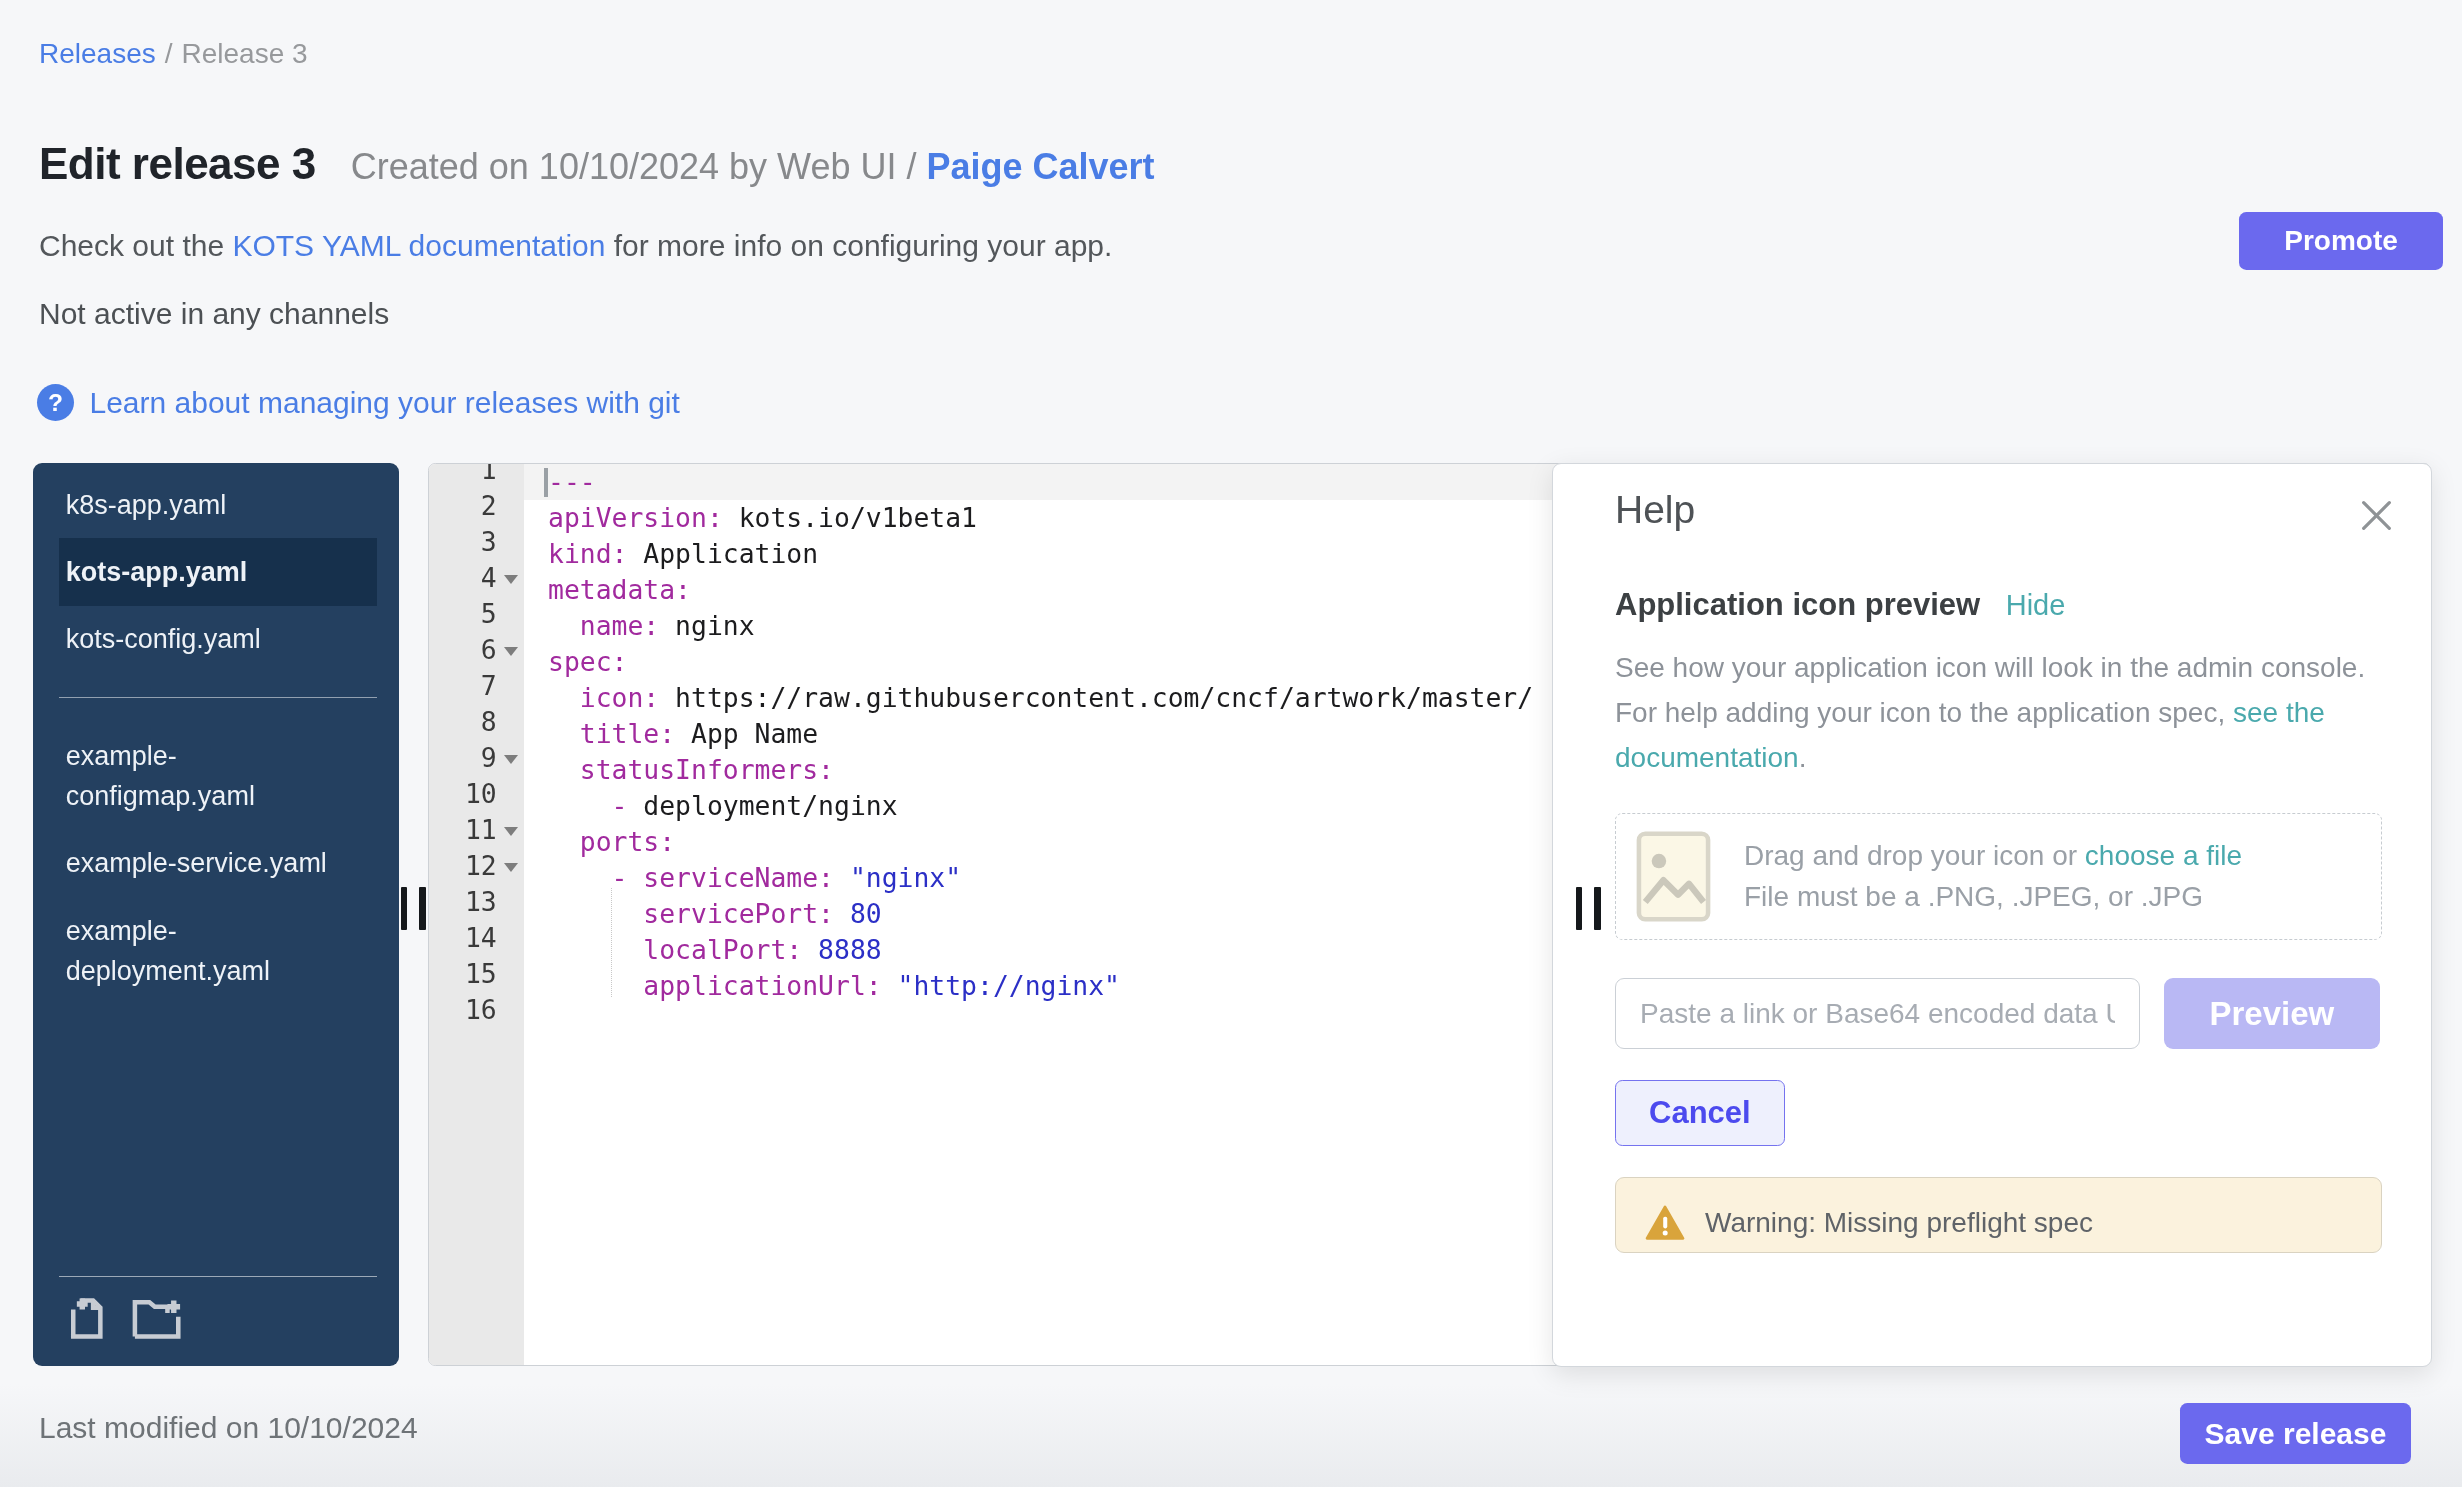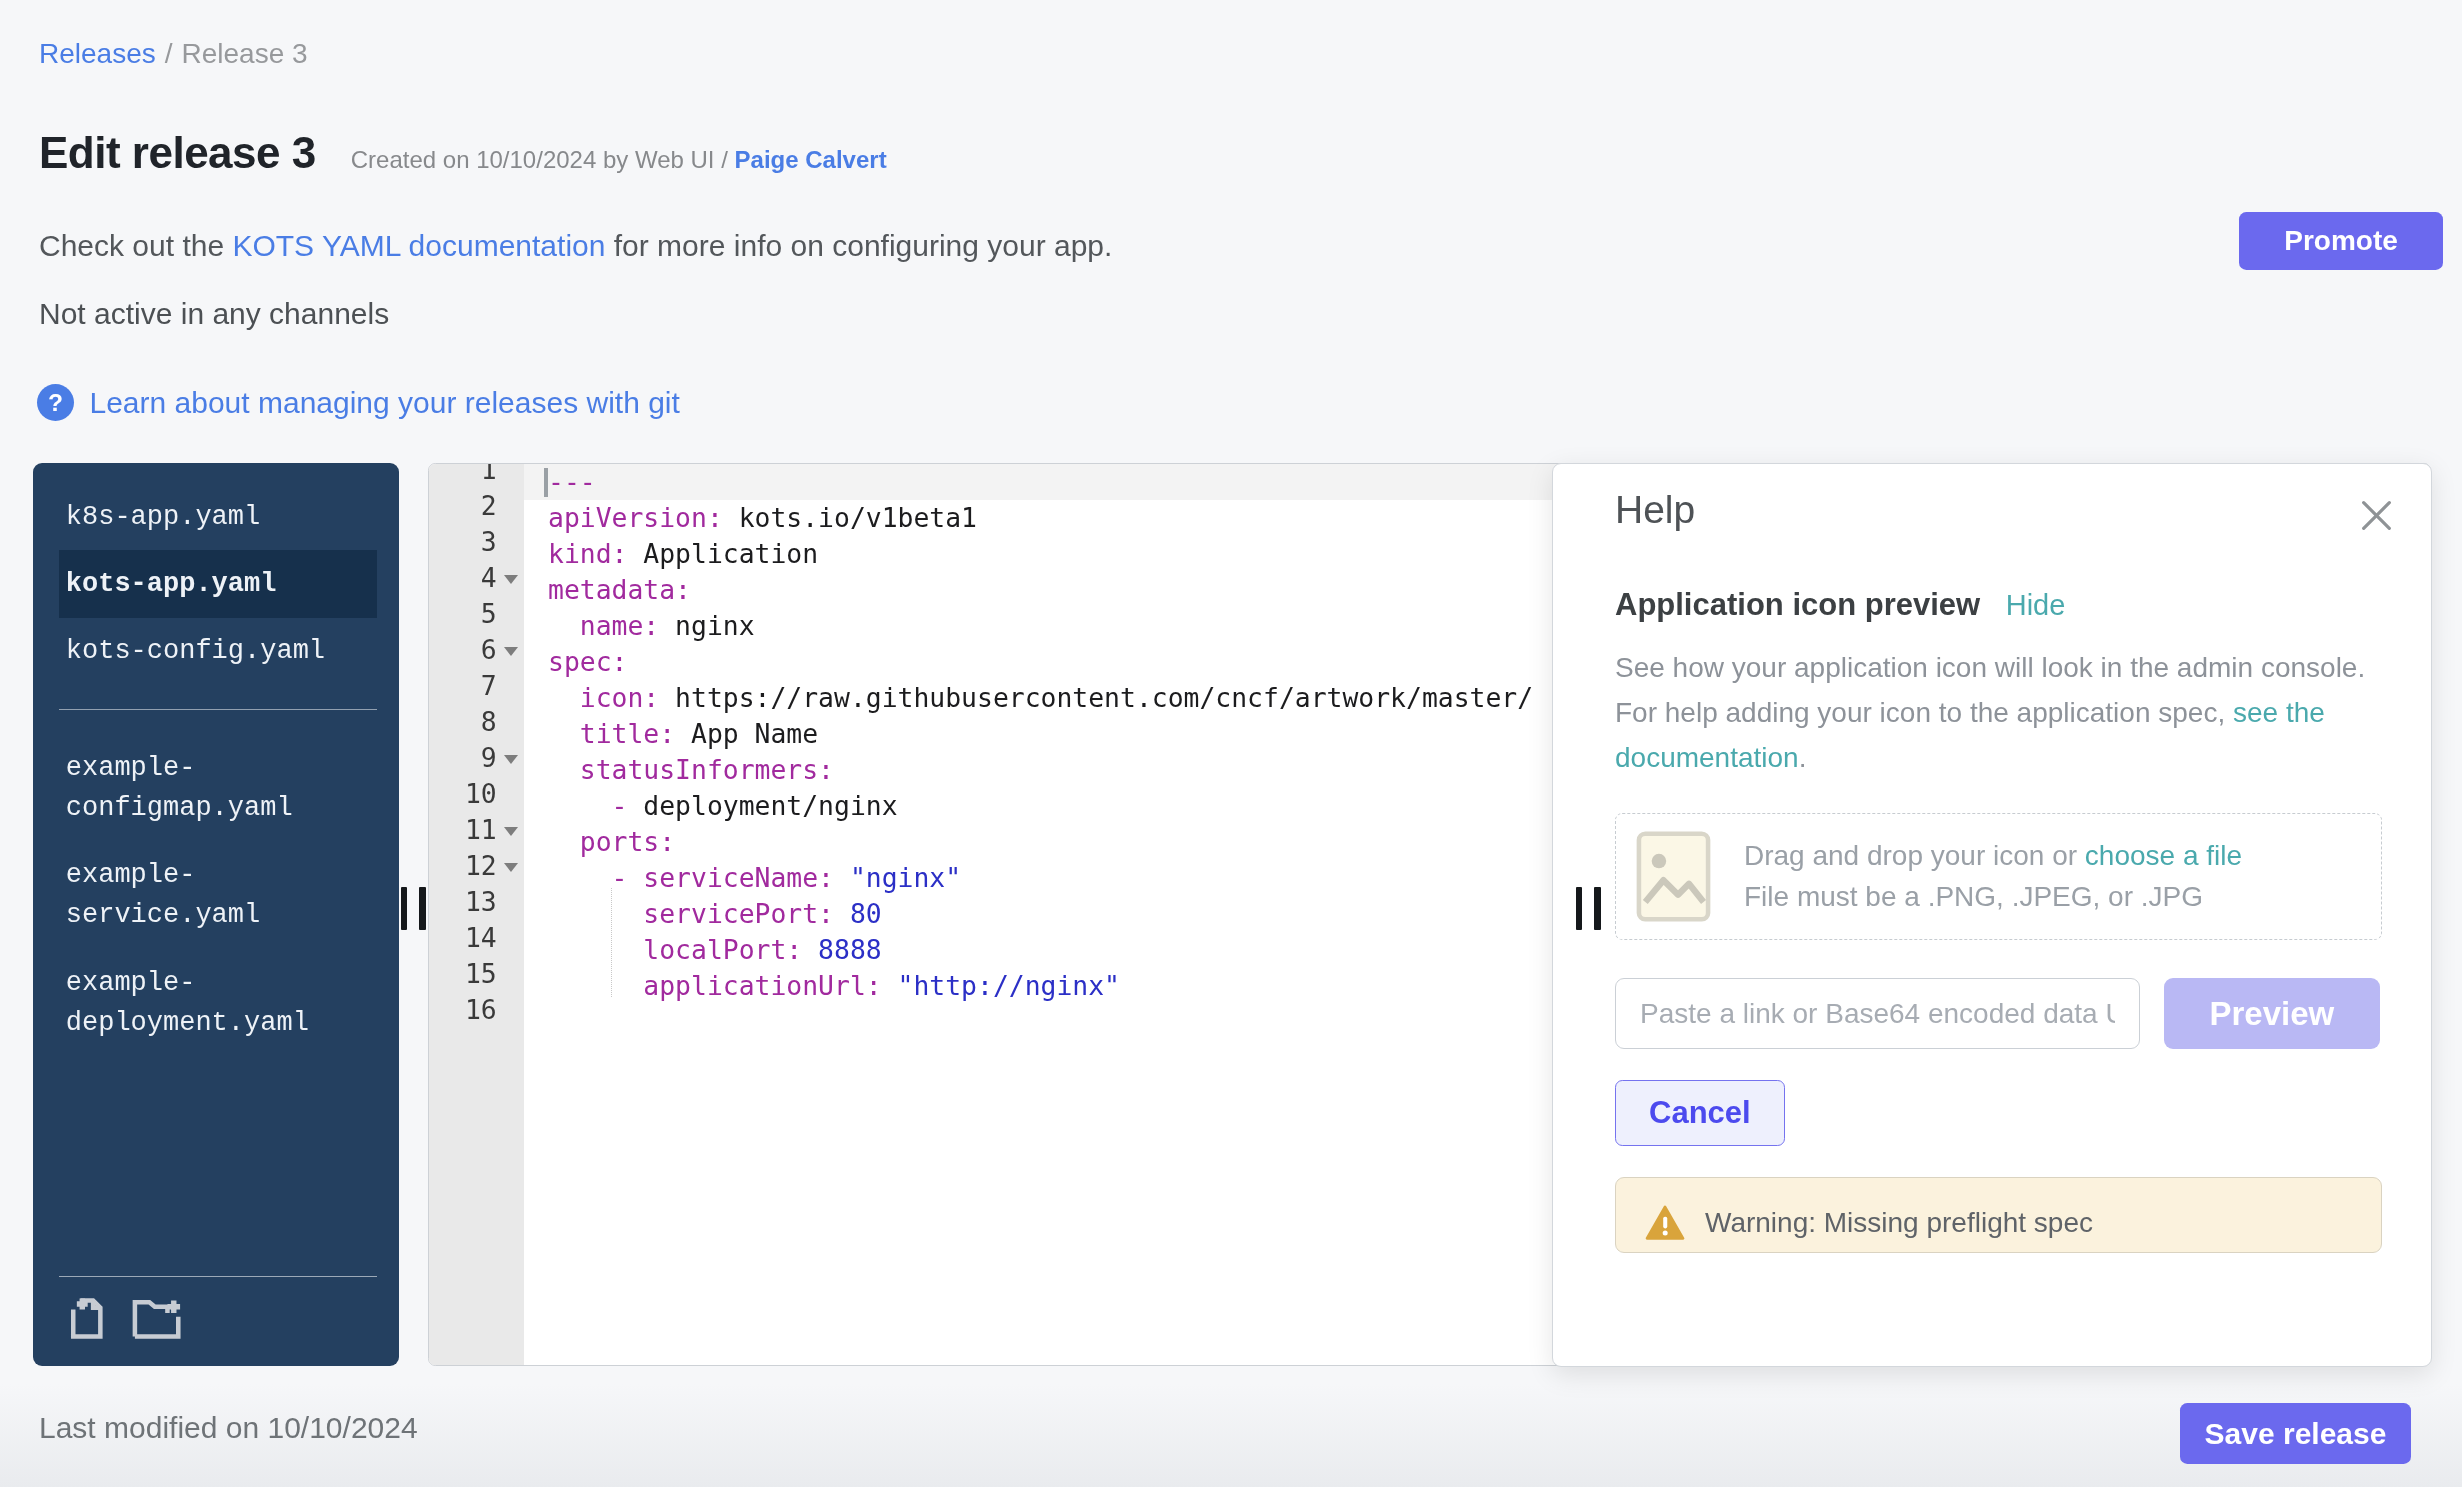--- a/index.html
+++ b/index.html
@@ -9,21 +9,21 @@
           background:linear-gradient(180deg,#f6f7f9 0%,#f6f7f9 93%,#e9ebee 100%); }
 
   
   .breadcrumb { position:absolute; left:39px; top:38px; font-size:28px; }
   .breadcrumb a { color:#4a7de5; text-decoration:none; cursor:pointer; }
   .breadcrumb .sep, .breadcrumb .cur { color:#97999c; }
   .breadcrumb .sep { margin:0 9px; }
 
   .title-row { position:absolute; left:39px; top:124px; display:flex; align-items:baseline; gap:35px;justify-content:flex-end; }
   .title-row h1 { font-size:44px; font-weight:700; color:#20242a; letter-spacing:-0.5px; }
-  .created { font-size:24px; color:#87898c;margin-top:22px; }
+  .created { font-size:36px; color:#87898c;margin-top:22px; }
   .created a { color:#4a7de5; font-weight:700; text-decoration:none; cursor:pointer; }
 
   .intro-row { position:absolute; left:39px; top:229px; font-size:30px; color:#53575b; }
   .intro-row a { color:#4a7de5; text-decoration:none; cursor:pointer; }
 
   .promote-btn { position:absolute; left:2239px; top:212px; width:204px; height:58px;
     background:#6b69ee; color:#fff; font-family:inherit; font-size:28px; font-weight:700;
     border:none; border-radius:7.3px; cursor:pointer; }
 
   .channels { position:absolute; left:39px; top:297px; font-size:30px; color:#4c5054; }
@@ -31,21 +31,21 @@
   .git-row { position:absolute; left:37px; top:384px; display:flex; align-items:center; gap:15.5px; }
   .q-icon { width:37px; height:37px; border-radius:50%; background:#4a7de5; color:#fff;
     font-size:24.6px; font-weight:700; display:flex; align-items:center; justify-content:center; }
   .git-row a { font-size:30px; color:#4a7de5; text-decoration:none; cursor:pointer; }
 
   
   .workspace { position:absolute; left:33px; top:463px; width:2399px; height:903px; }
 
   .sidebar { position:absolute; left:0; top:0; width:366px; height:100%;
     background:#244060; border-radius:9px; overflow:hidden; }
-  .file-list { padding-top:20px;font-family:Liberation Mono, monospace; }
+  .file-list { padding-top:8px; }
   .file-item { margin:0 22px 0 25.5px; padding:13.7px 20px 13.7px 7.3px; font-size:27px;
     line-height:40px; color:#eef2f7; cursor:pointer; overflow-wrap:break-word; }
   .file-item.selected { background:#16304c; font-weight:700; }
   .file-divider { border-top:0.9px solid rgba(255,255,255,0.5); margin:24px 22px 24px 25.5px; }
   .sidebar-bottom { position:absolute; bottom:0; left:0; right:0; }
   .sb-divider { border-top:0.9px solid rgba(255,255,255,0.55); margin:0 22px 0 25.5px; }
   .sb-icons { display:flex; gap:18px; padding:18px 0 24px 33px; }
   .sb-icons svg { cursor:pointer; }
 
   .handle { position:absolute; top:424px; display:flex; gap:12px; cursor:col-resize; z-index:6; }

